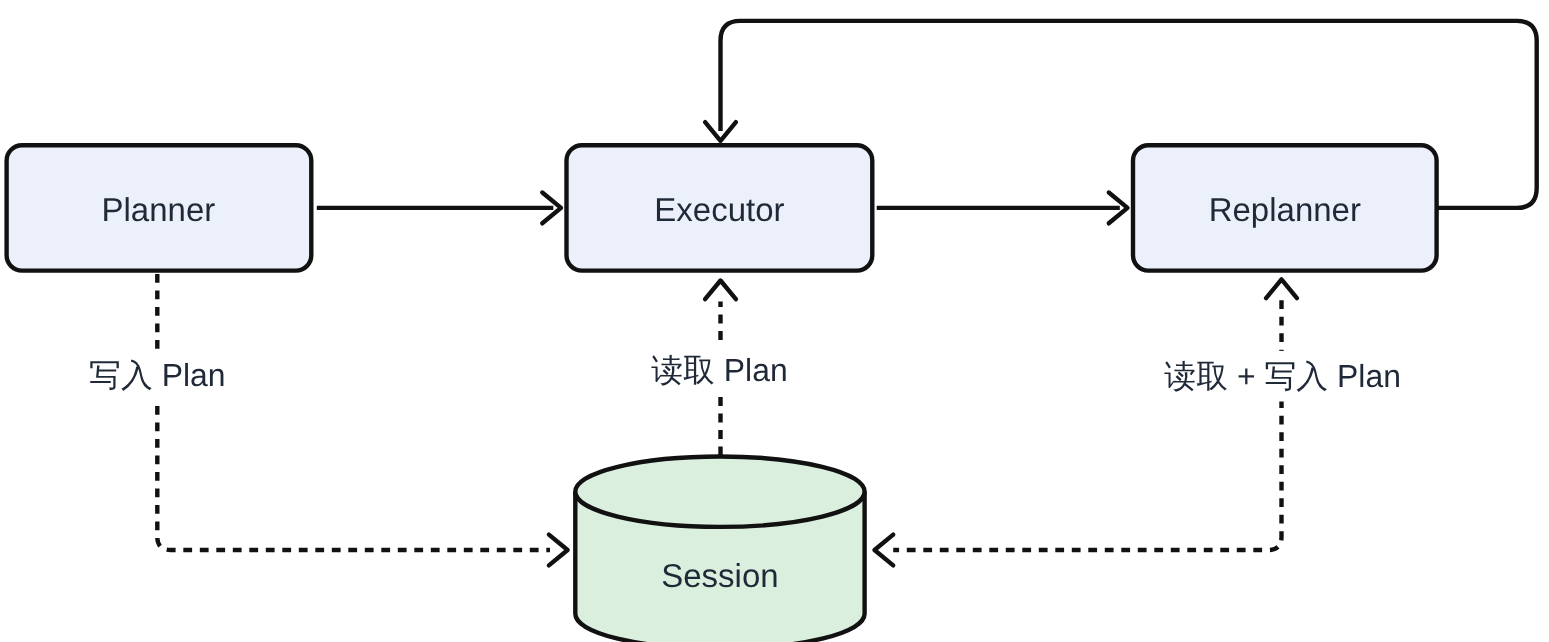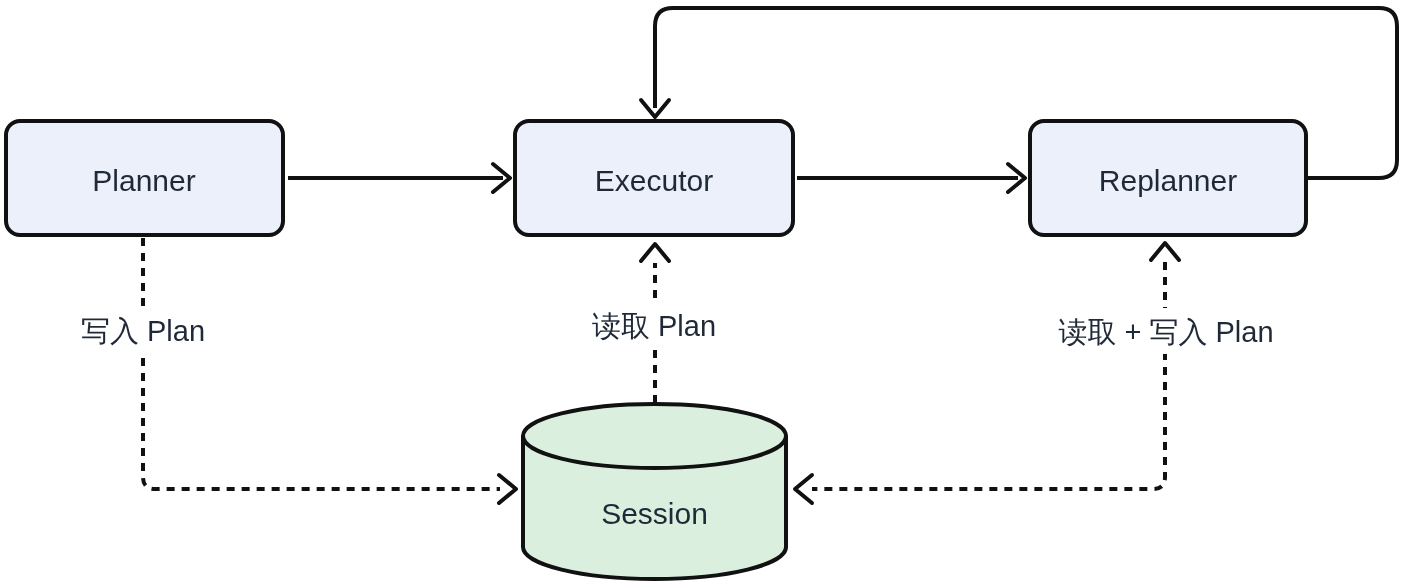--- a/index.html
+++ b/index.html
@@ -7,20 +7,21 @@
     padding: 0;
     background: #ffffff;
     width: 1408px;
     height: 584px;
     overflow: hidden;
   }
   .canvas-wrap {
     position: relative;
     width: 1408px;
     height: 524px;
+    margin-top: 11px;
   }
   svg { display: block; }
 
   .edge {
     stroke: var(--stroke, #111111);
     stroke-width: 4;
     fill: none;
   }
   .edge.dashed {
     stroke-dasharray: 8 7;

